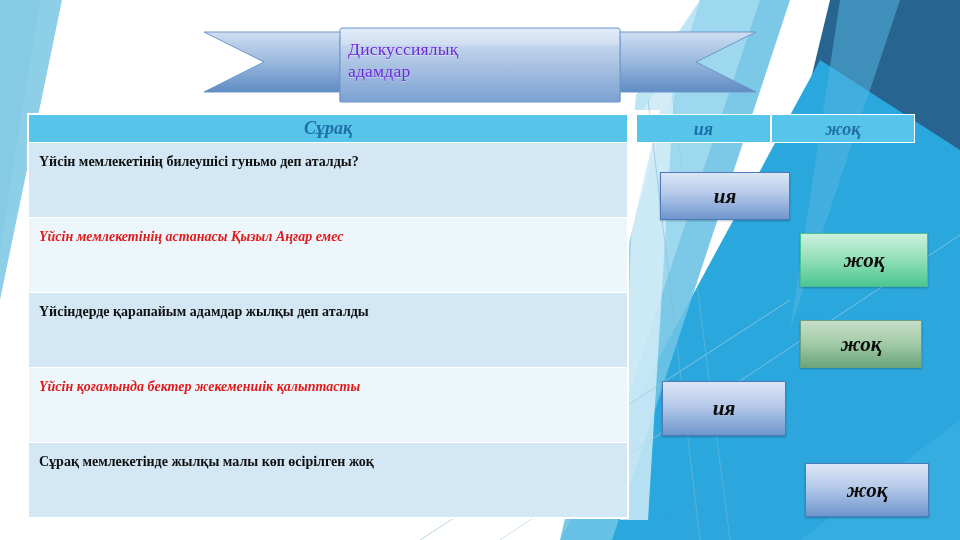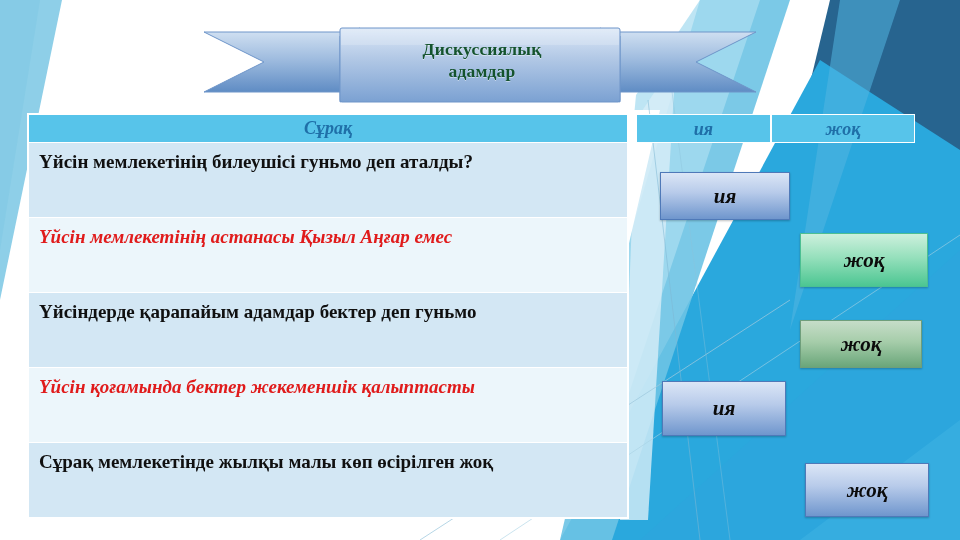--- a/index.html
+++ b/index.html
@@ -12,23 +12,22 @@
 
   
   .bg{position:absolute;inset:0;pointer-events:none;}
   .bg svg{position:absolute;top:0;left:0;}
 
   
   .ribbon{position:absolute;left:200px;top:14px;width:560px;height:92px;}
   .ribbon svg{position:absolute;top:0;left:0;}
   .ribbon-label{
     position:absolute;left:148px;top:24px;width:268px;
-    text-align:center;
-    color:#14532d;
-    font-weight:bold;
+    color:#6d28d9;
+    font-weight:normal;
     font-size:17.5px;
     line-height:22px;
     letter-spacing:.2px;
     text-shadow:0 1px 0 rgba(255,255,255,.45);
   }
 
   
   .qtable{
     position:absolute;left:28px;top:114px;width:600px;
     border-collapse:collapse;
@@ -44,21 +43,21 @@
     font-style:italic;
     font-weight:bold;
     font-size:18px;
     text-align:center;
     height:27px;
     line-height:27px;
     margin-left:12px;
   }
   .qtable td.qcell{
     font-weight:bold;
-    font-size:19px;
+    font-size:14px;
     line-height:26px;
     padding:6px 8px 8px 10px;
     height:60px;
     vertical-align:top;
   }
   .row-a{background:#d3e7f4;}
   .row-b{background:#ecf6fb;font-family:Liberation Serif, serif;}
   .txt-black{color:#101010;font-style:normal;}
   .txt-red{color:#e01b1b;font-style:italic;}
 
@@ -179,21 +178,21 @@
       </tr>
     </thead>
     <tbody>
       <tr>
         <td class="qcell row-a txt-black">Үйсін мемлекетінің билеушісі гуньмо деп аталды?</td>
       </tr>
       <tr>
         <td class="qcell row-b txt-red">Үйсін мемлекетінің астанасы Қызыл Аңғар емес</td>
       </tr>
       <tr>
-        <td class="qcell row-a txt-black">Үйсіндерде қарапайым адамдар бектер деп гуньмо</td>
+        <td class="qcell row-a txt-black">Үйсіндерде қарапайым адамдар жылқы деп аталды</td>
       </tr>
       <tr>
         <td class="qcell row-b txt-red">Үйсін қоғамында бектер жекеменшік қалыптасты</td>
       </tr>
       <tr>
         <td class="qcell row-a txt-black">Сұрақ мемлекетінде жылқы малы көп өсірілген жоқ</td>
       </tr>
     </tbody>
   </table>
 

